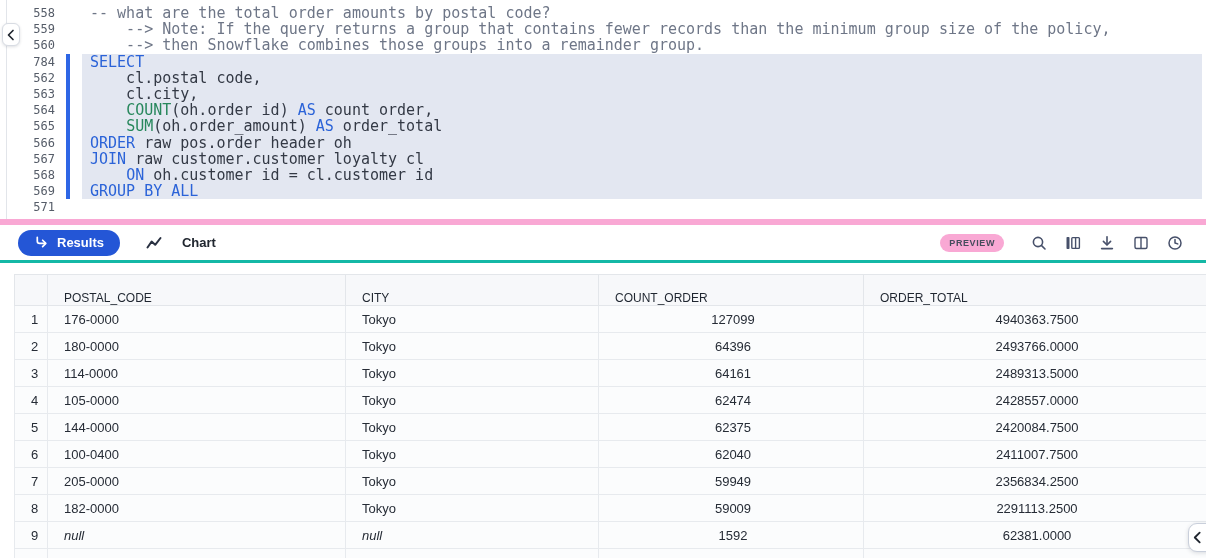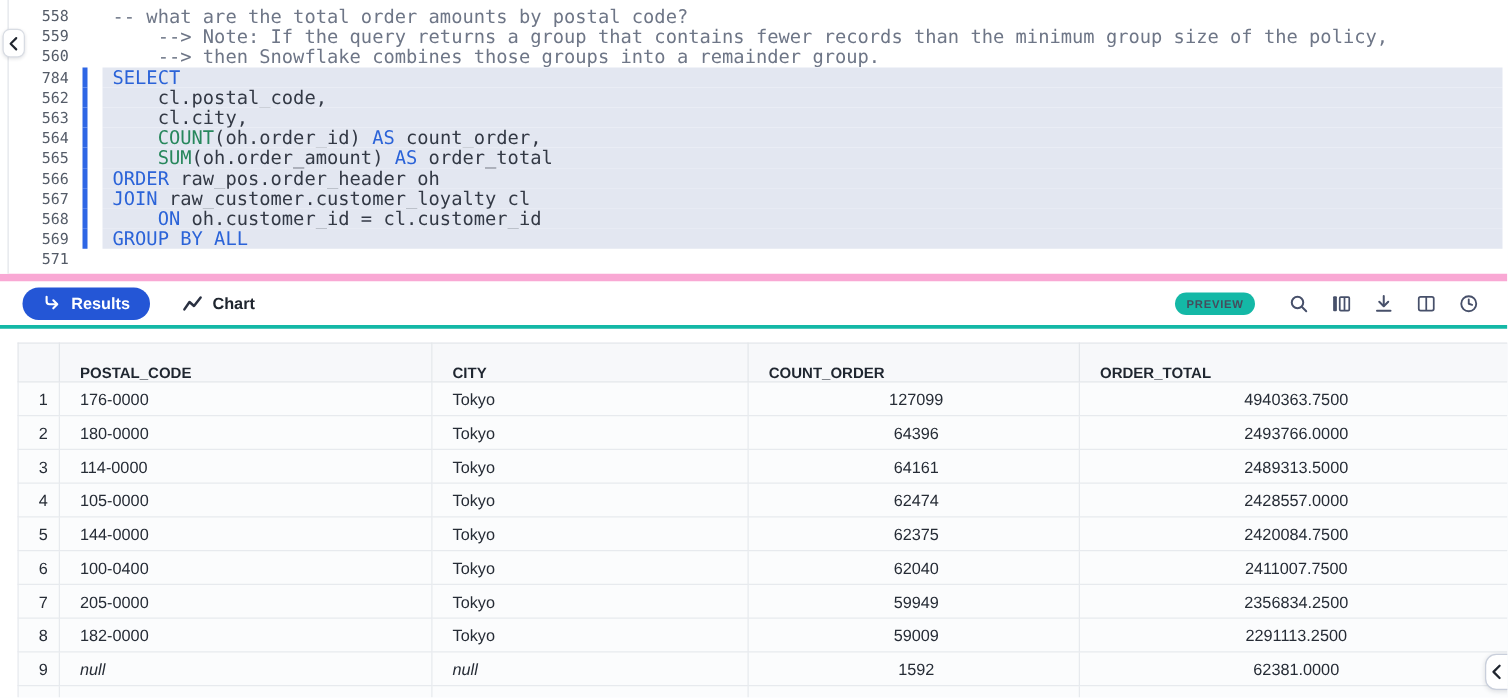--- a/index.html
+++ b/index.html
@@ -47,40 +47,40 @@
   .tabbar {
     height:38px; display:flex; align-items:center;
     border-bottom:3px solid #14b8a6; background:#fff; padding:0 16px 0 18px;
   }
   .results-pill {
     display:flex; align-items:center; gap:8px; height:26px; padding:0 16px;
     background:#2456d6; color:#fff; border:none; border-radius:14px;
     font-family:"Liberation Sans", sans-serif; font-size:13px; font-weight:bold; cursor:pointer;
   }
   .chart-tab {
-    display:flex; align-items:center; gap:8px; margin-left:26px;
+    display:flex; align-items:center; gap:20px; margin-left:26px;
     font-size:13px; font-weight:bold; color:#20262f; cursor:pointer; background:none; border:none;
     font-family:"Liberation Sans", sans-serif;
   }
   .tab-spacer { flex:1; }
   .preview-badge {
-    background:#14b8a6; color:#454c5c; font-size:9px; font-weight:bold;
+    background:#f9a8d4; color:#454c5c; font-size:9px; font-weight:bold;
     letter-spacing:.6px; padding:4px 9px; border-radius:9px; margin-right:16px;
   }
   .icon-btn {
     width:30px; height:30px; display:flex; align-items:center; justify-content:center;
     background:none; border:none; cursor:pointer; margin-left:4px;
   }
 
   
   .grid-wrap { margin-top:11px; margin-left:14px; }
   table.grid { border-collapse:collapse; table-layout:fixed; width:1192px; background:#fbfcfd; }
   table.grid th, table.grid td { border:1px solid #e7eaee; overflow:hidden; white-space:nowrap; }
   table.grid thead th {
-    height:30px; background:#f7f8fa; font-size:12px; font-weight:bold; color:#1f2630;
+    height:30px; background:#f7f8fa; font-size:12px; font-weight:normal; color:#1f2630;
     text-align:left; padding:16px 12px 0 16px; border-color:#e3e6ea;
   }
   table.grid td { height:27px; font-size:13px; color:#262c36; padding:0 12px 0 16px; background:#fbfcfd; }
   .col-num   { width:33px; }
   .col-postal{ width:298px; }
   .col-city  { width:253px; }
   .col-count { width:265px; }
   .col-total { width:343px; }
   th.r, td.r { text-align:center; padding:0 12px 0 8px; }
   td.rownum { text-align:center; padding:0 4px; color:#a7aebb; font-size:12px; }

